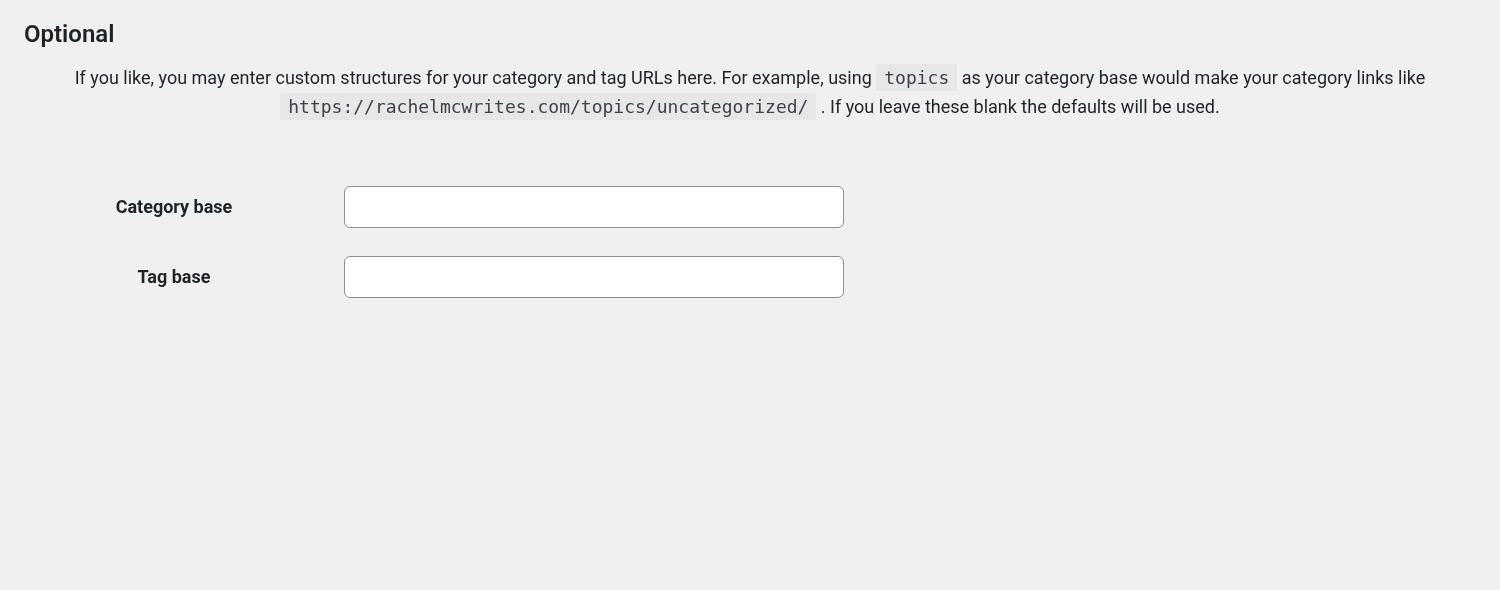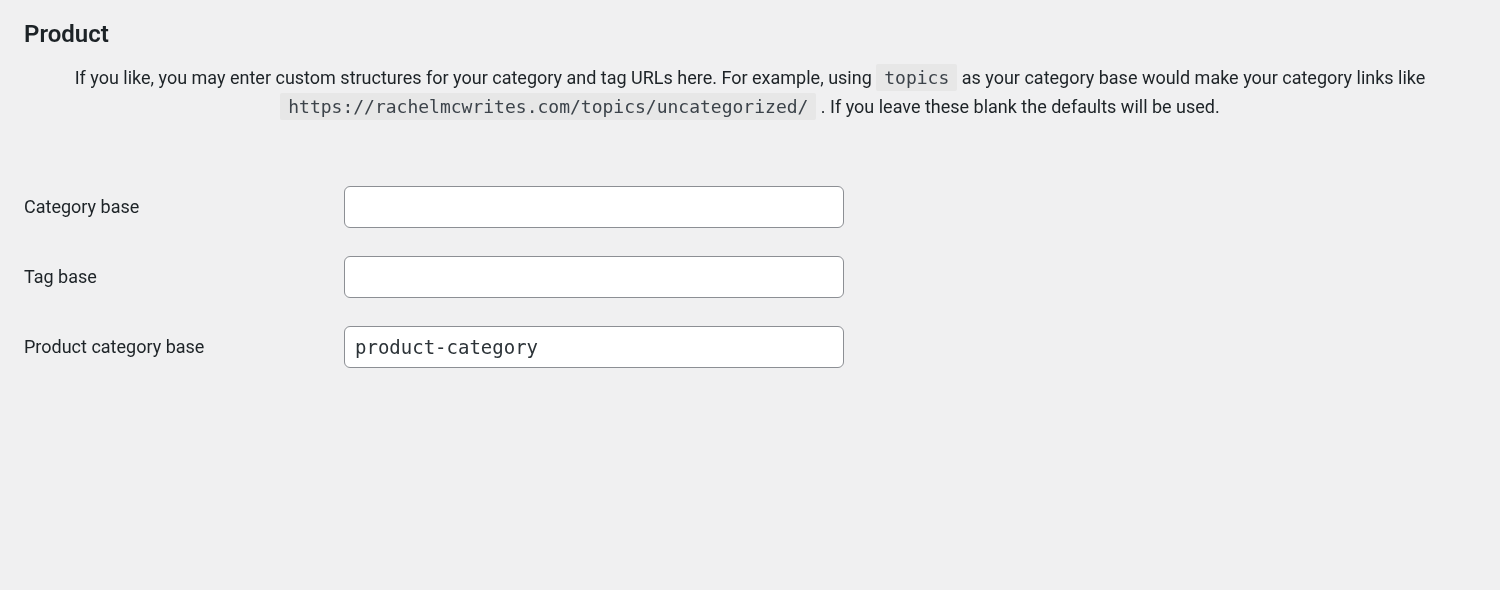--- a/index.html
+++ b/index.html
@@ -36,22 +36,22 @@
     padding: 3px 8px;
     border-radius: 2px;
     color: #3c434a;
   }
   table.form-table {
     border-collapse: separate;
     border-spacing: 0 28px;
     width: 100%;
   }
   table.form-table th {
-    text-align: left;
-    font-weight: 400;
+    text-align: center;
+    font-weight: 700;
     font-size: 18px;
     color: #1d2327;
     vertical-align: middle;
     width: 320px;
     padding-right: 20px;
   }
   table.form-table td {
     vertical-align: middle;
   }
   input.text-input {
@@ -73,21 +73,21 @@
     padding: 6px 12px;
     margin-left: 8px;
     color: #3c434a;
     display: inline-block;
     border-radius: 2px;
   }
 </style>
 </head>
 <body>
 
-<h2 class="section-heading">Product</h2>
+<h2 class="section-heading">Optional</h2>
 
 <p class="description">
   <span>If you like, you may enter custom structures for your category and tag URLs here. For example, using </span>
   <code class="inline-code">topics</code>
   <span> as your category base would make your category links like </span>
   <code class="inline-code">https://rachelmcwrites.com/topics/uncategorized/</code>
   <span> . If you leave these blank the defaults will be used.</span>
 </p>
 
 <table class="form-table">
@@ -97,20 +97,14 @@
       <td>
         <input type="text" class="text-input" value="" style="">
       </td>
     </tr>
     <tr>
       <th>Tag base</th>
       <td>
         <input type="text" class="text-input" value="" style="">
       </td>
     </tr>
-    <tr>
-      <th>Product category base</th>
-      <td>
-        <input type="text" class="text-input" value="product-category" style="">
-      </td>
-    </tr>
   </tbody>
 </table>
 
 </body></html>

